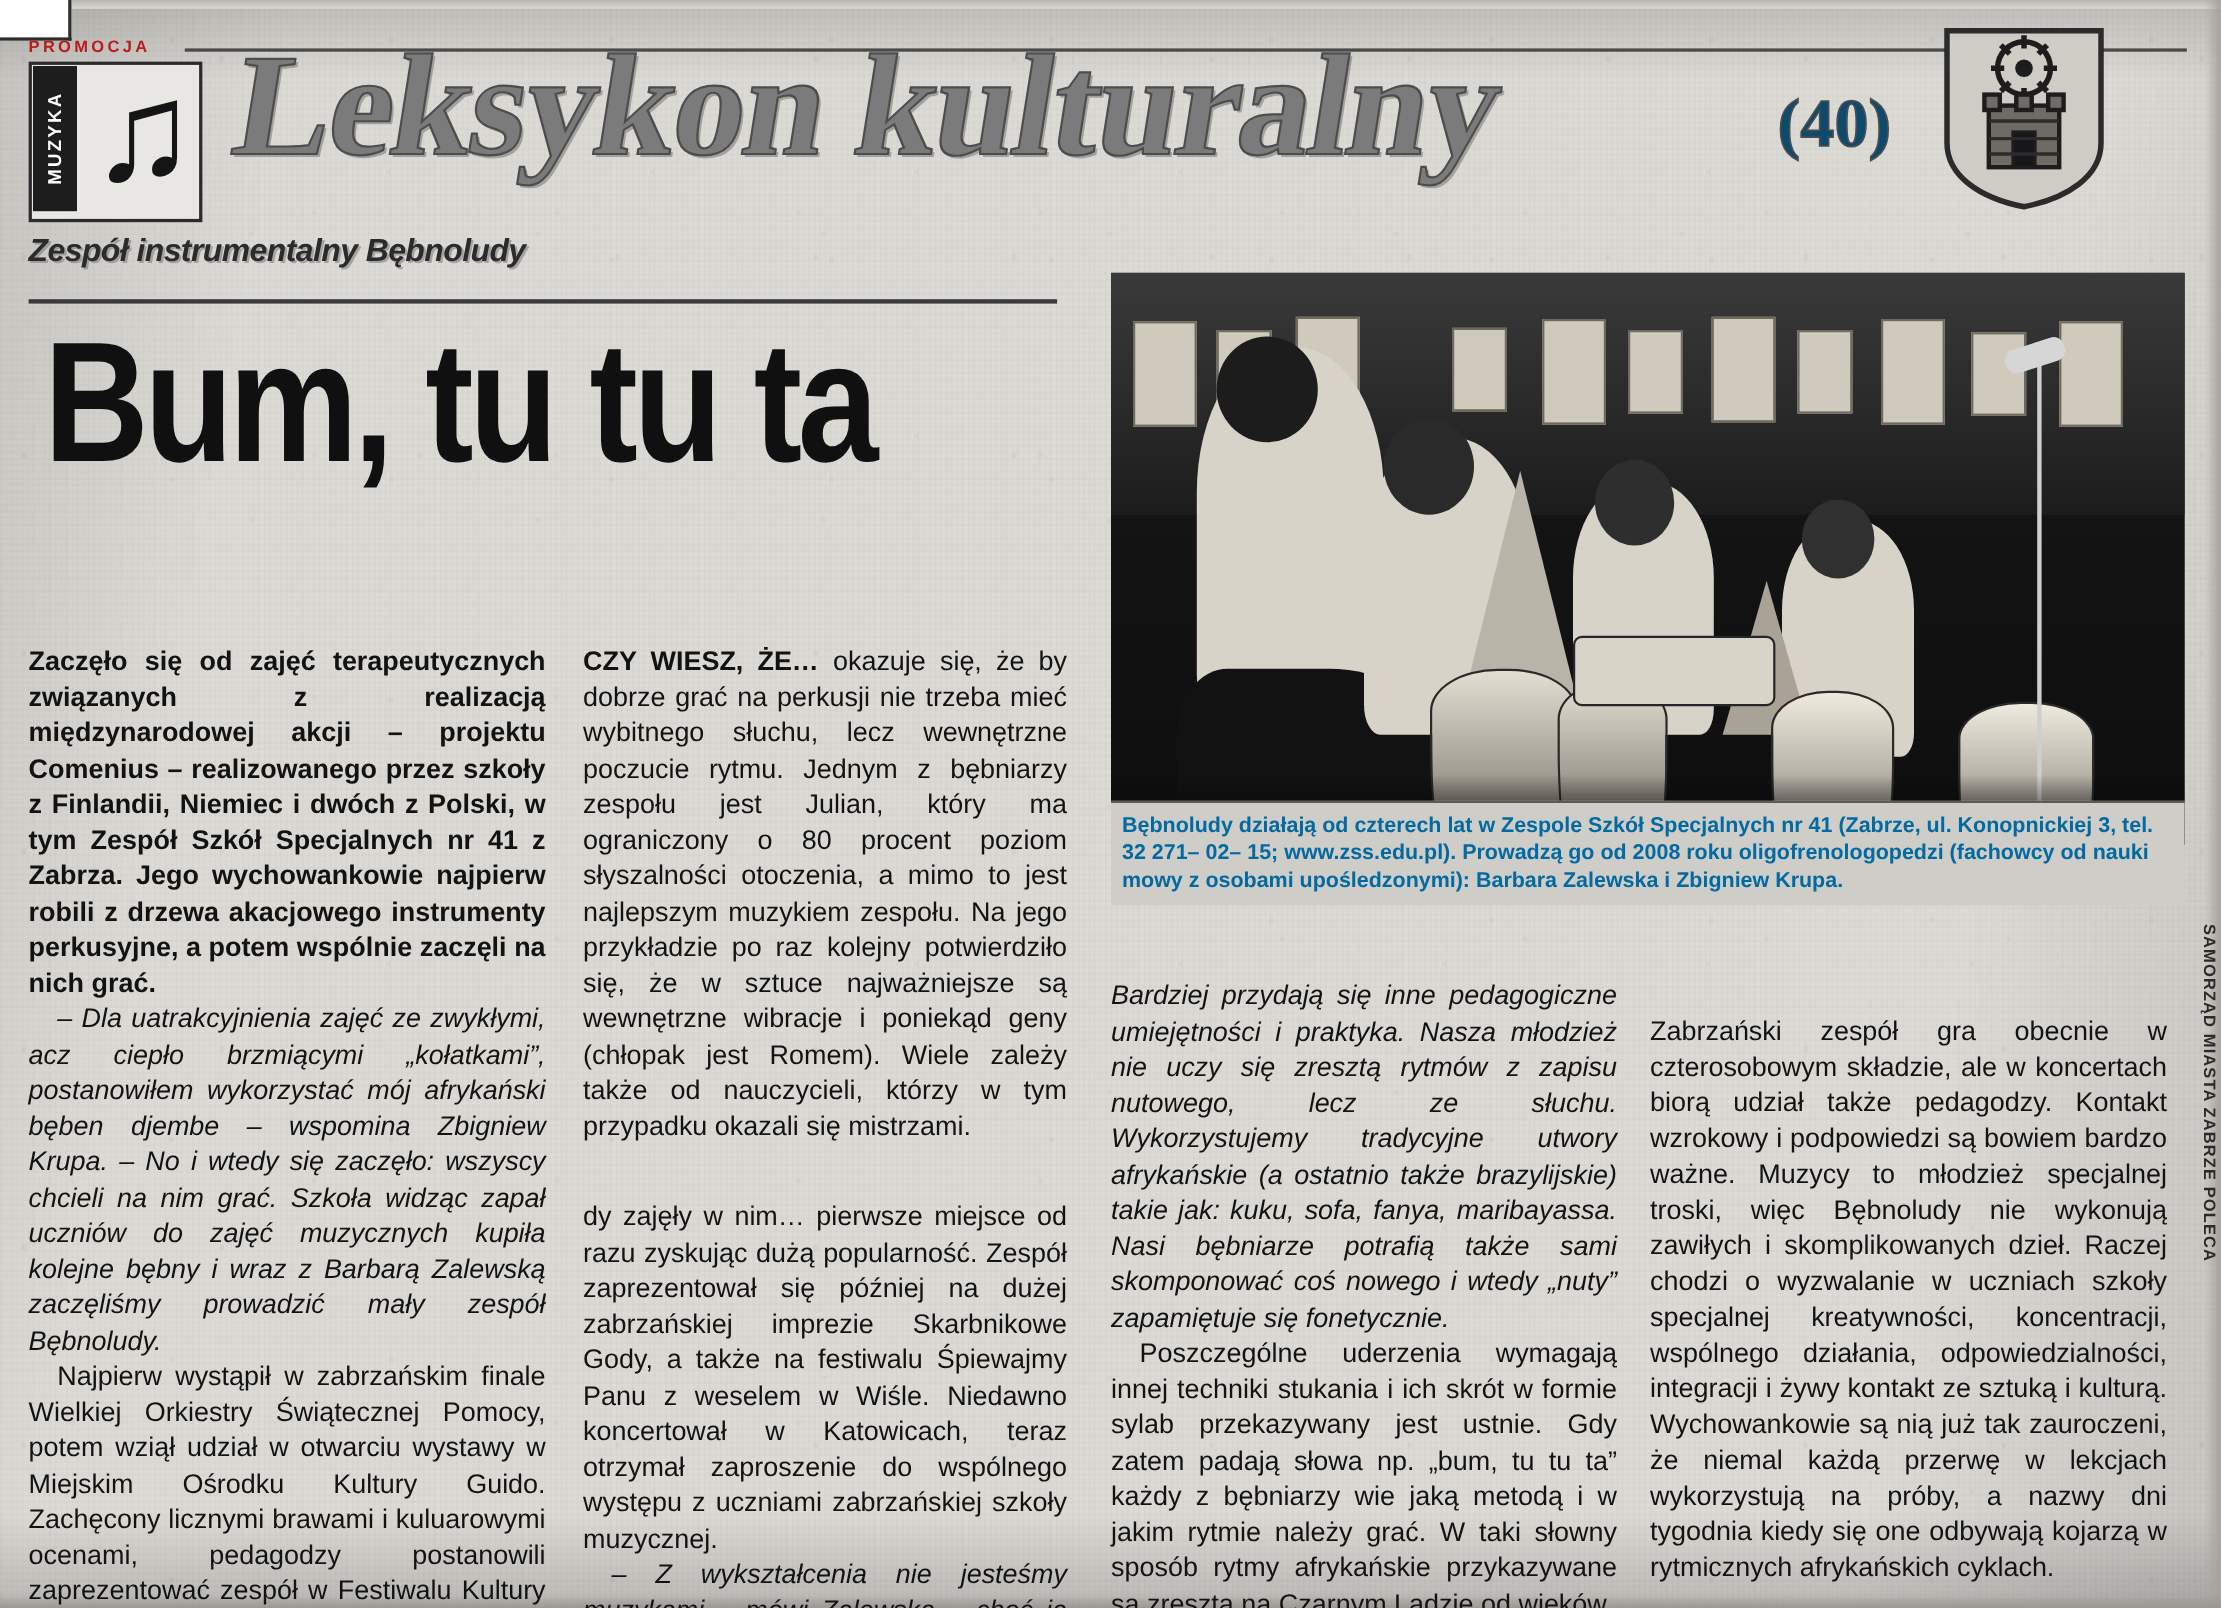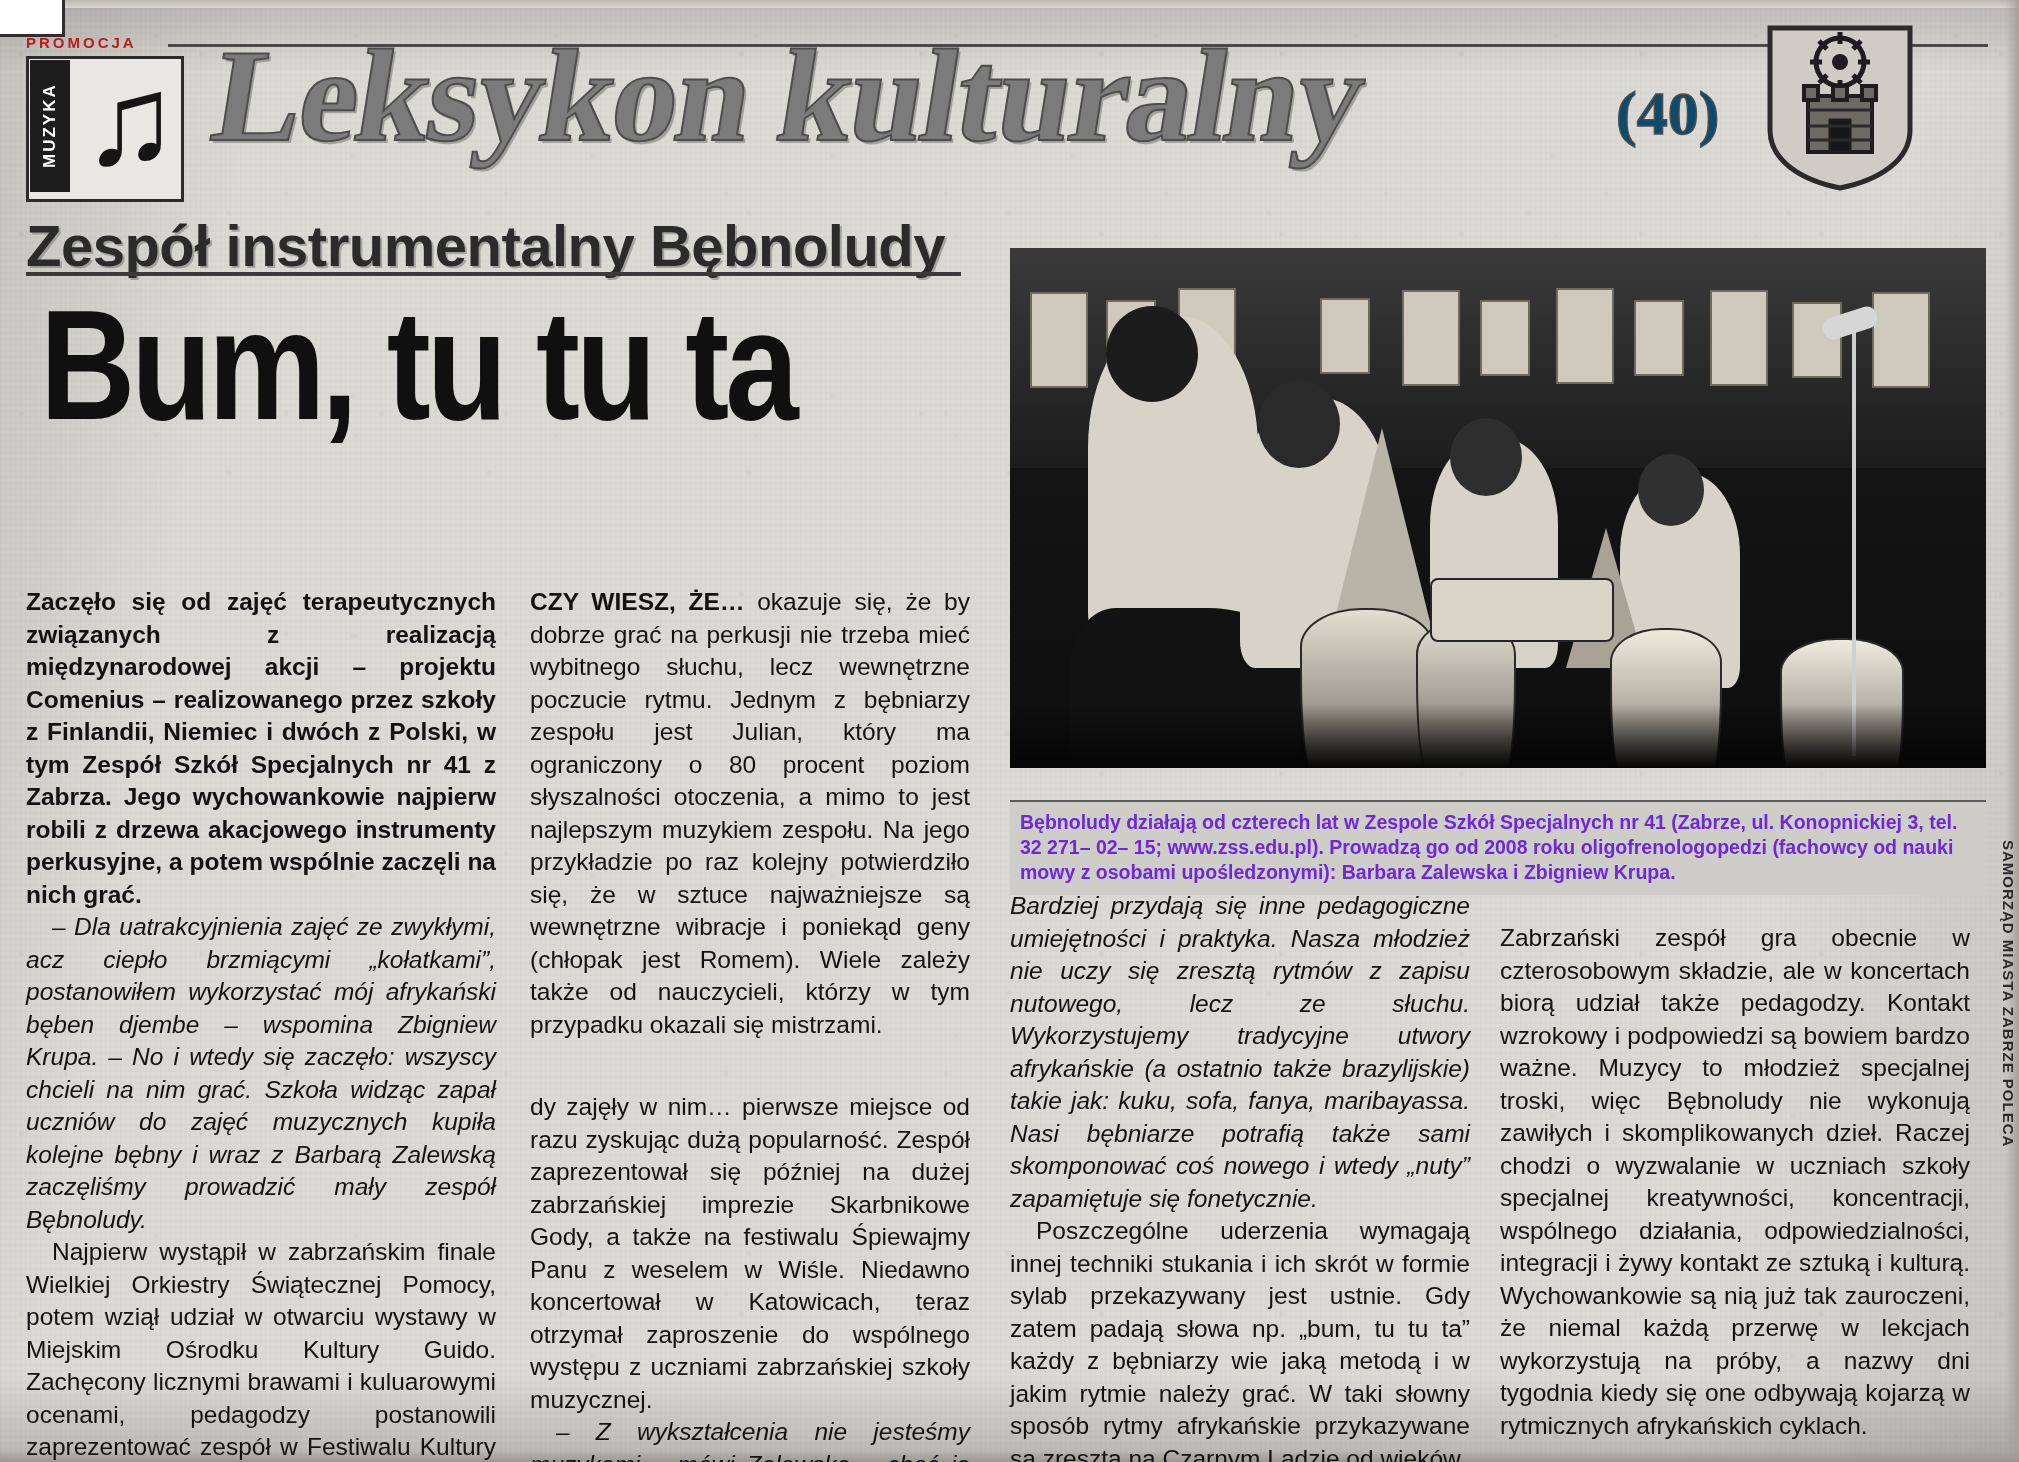--- a/index.html
+++ b/index.html
@@ -93,23 +93,24 @@
   }
   
   .crest{
     position:absolute;left:1760px;top:22px;width:160px;height:170px;
   }
   .crest svg{display:block;}
 
   .subhead{
     position:absolute;left:26px;top:212px;
     font-family:"Liberation Sans",sans-serif;
-    font-weight:700;font-size:58px;color:#2b2b2b;
+    font-weight:700;font-size:29px;color:#2b2b2b;
     letter-spacing:-.5px;
     text-shadow:2px 2px 0 rgba(120,120,120,.55);
+    font-style:italic;
   }
   .rule-sub{
     position:absolute;left:26px;top:272px;width:935px;height:4px;background:#3a3a3a;
   }
   .headline{
     position:absolute;left:40px;top:288px;
     font-family:"Liberation Sans",sans-serif;
     font-weight:700;font-size:132px;line-height:132px;color:#101010;
     letter-spacing:-4px;
     transform:scaleY(1.18);
@@ -143,27 +144,27 @@
   }
   .drum{
     position:absolute;background:linear-gradient(180deg,#e3ded2,#6c675d);
     border-radius:46% 46% 12% 12%/22% 22% 60% 60%;
     border:2px solid #2a2a2a;
   }
   .mic-stand{
     position:absolute;width:4px;background:#cfcfcf;
   }
   .photo-caption{
-    position:absolute;left:1010px;top:800px;width:976px;
+    position:absolute;left:1010px;top:728px;width:976px;
     background:#cfcdc8;
     border-top:2px solid #5a5a5a;
     padding:8px 10px 10px 10px;
     box-sizing:border-box;
     font-family:"Liberation Sans",sans-serif;
-    font-size:19.5px;line-height:25px;color:#6d28d9;
+    font-size:19.5px;line-height:25px;color:#0369a1;
     font-weight:600;
   }
 
   
   .col{
     position:absolute;
     font-family:"Liberation Sans",sans-serif;
     color:#121212;
     text-align:justify;
     -webkit-hyphens:auto;hyphens:auto;

